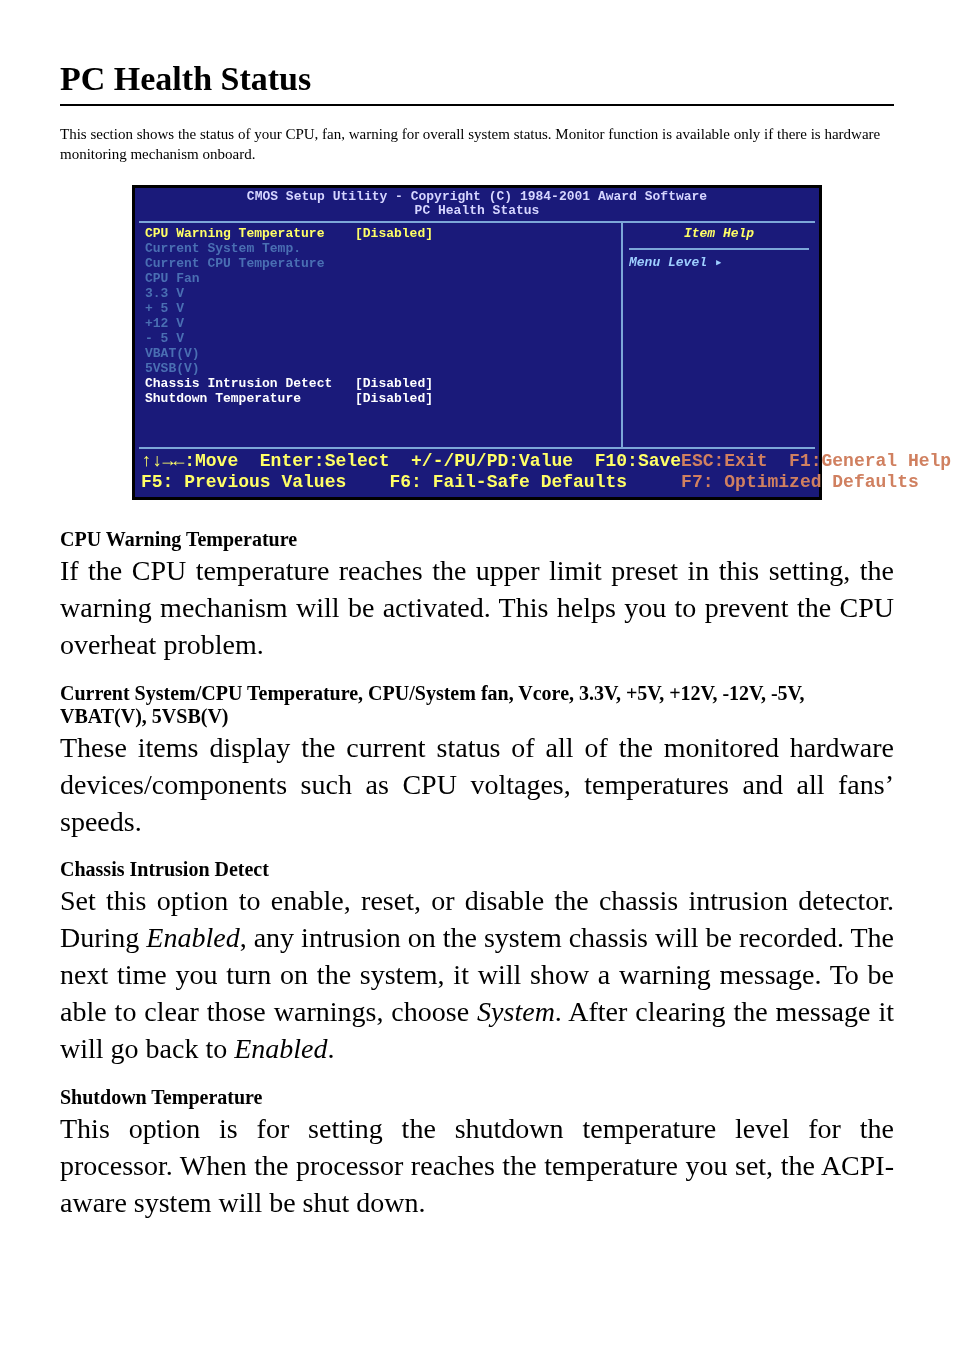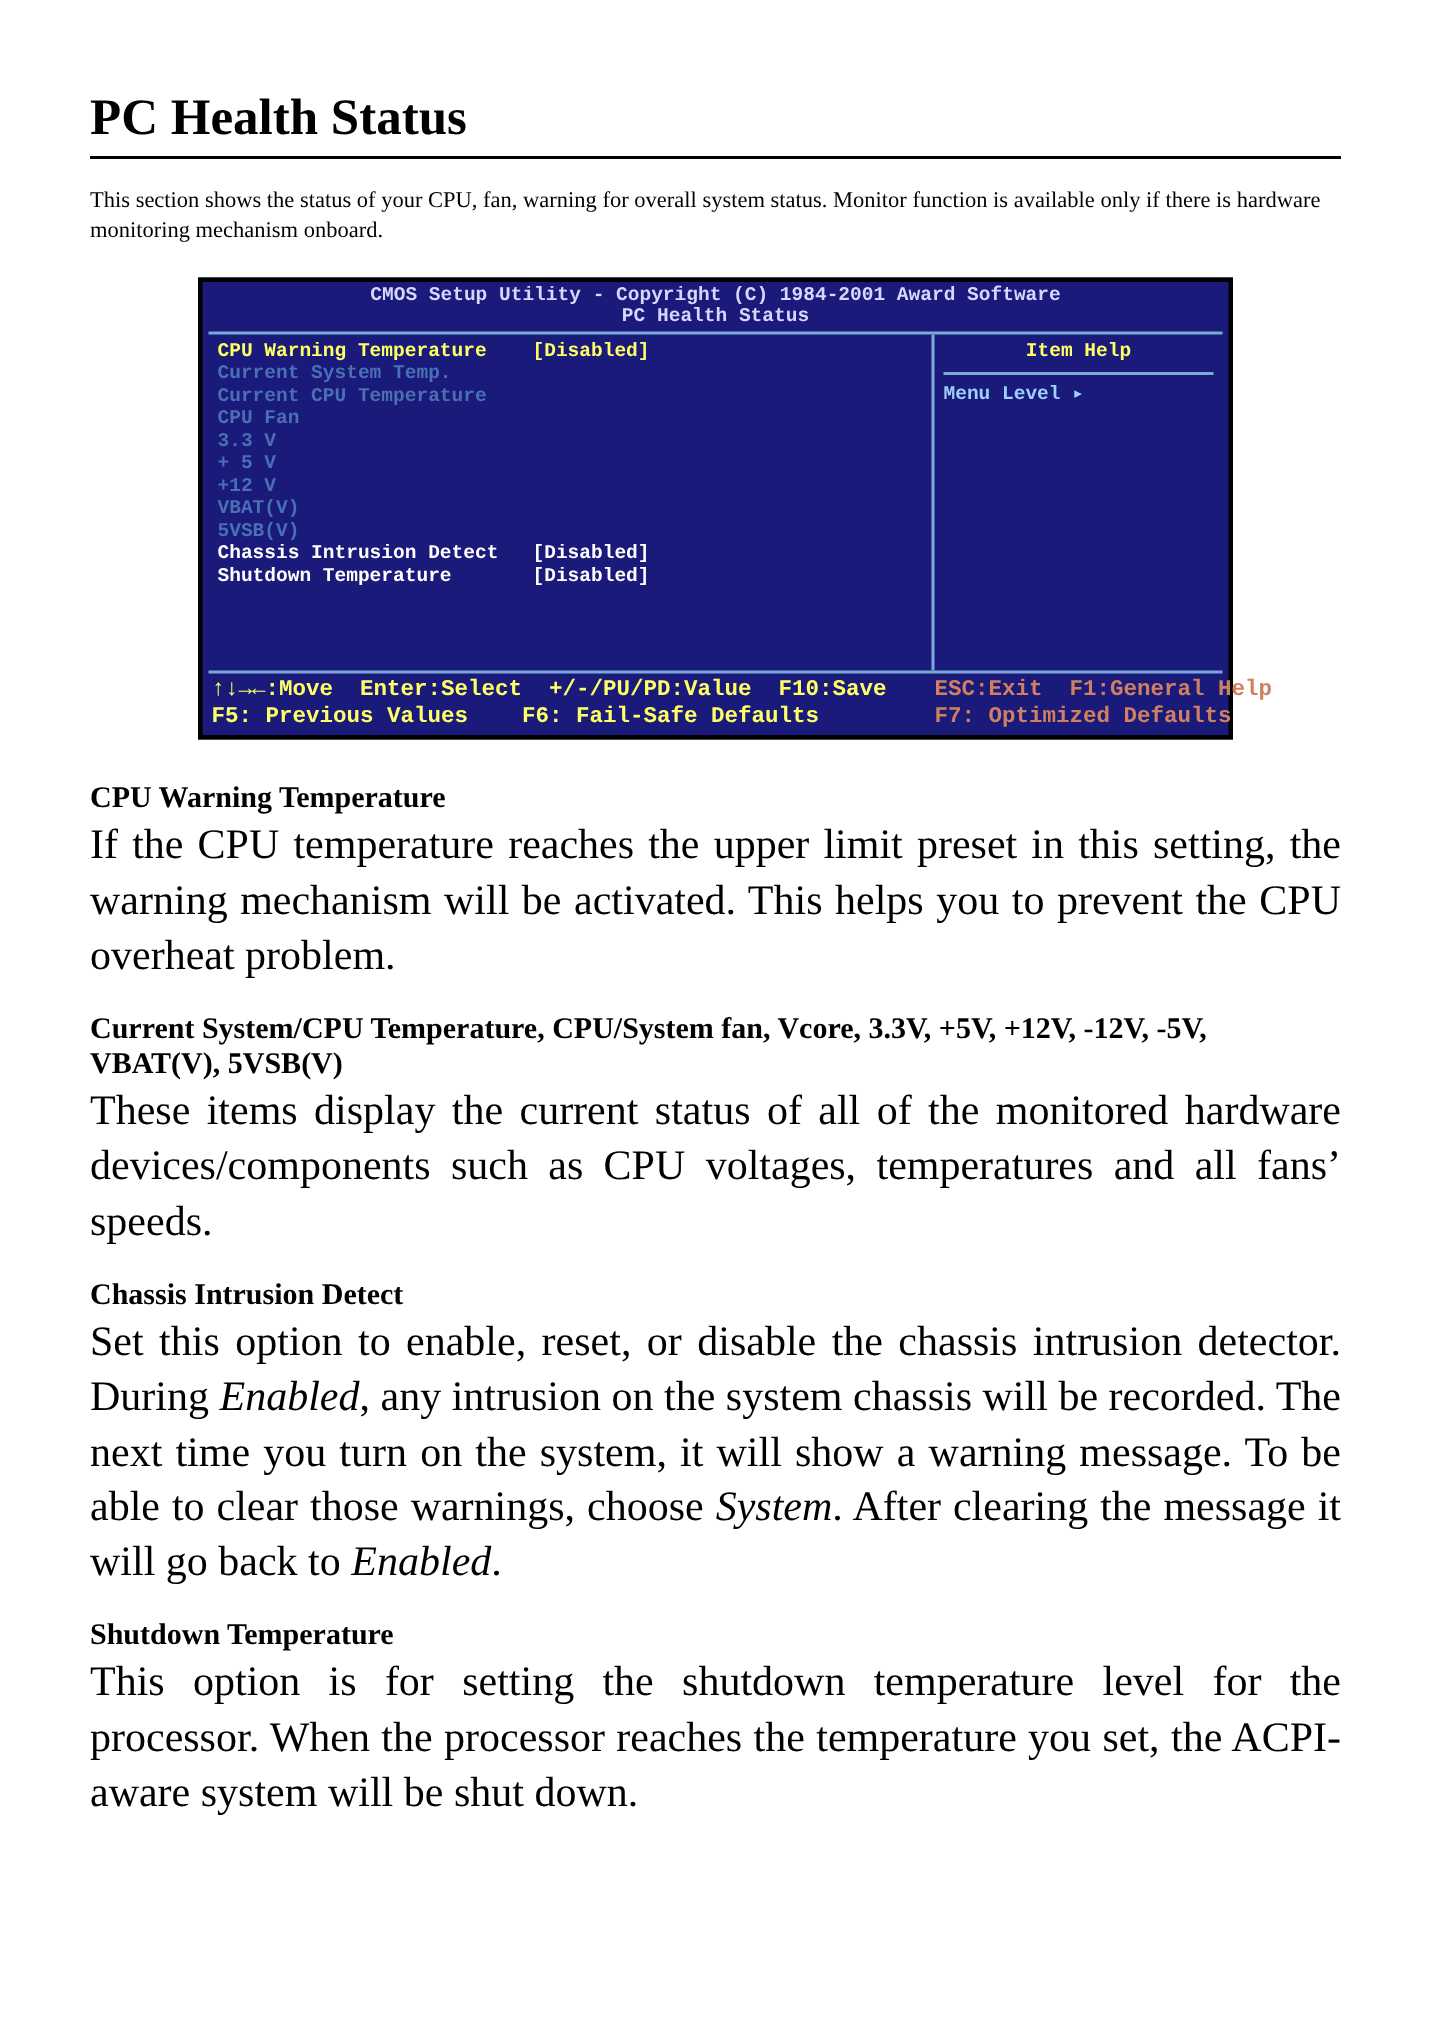--- a/index.html
+++ b/index.html
@@ -52,20 +52,21 @@
   }
   .bios-left {
     flex: 1;
     padding: 4px 6px 10px 6px;
     border-right: 2px solid #7ca7d8;
     min-height: 210px;
   }
   .bios-right {
     width: 180px;
     padding: 4px 6px;
+    font-style: italic;
   }
   .bios-row {
     display: flex;
     white-space: pre;
   }
   .bios-row .lbl { width: 210px; }
   .highlight .lbl, .highlight .val { color: #ffff66; }
   .dim .lbl, .dim .val { color: #4a6fb3; }
   .normal .lbl, .normal .val { color: #fff; }
   .bios-right-title {
@@ -74,21 +75,21 @@
     padding-bottom: 6px;
     border-bottom: 2px solid #7ca7d8;
     margin-bottom: 6px;
   }
   .bios-right-body {
     color: #9ecfff;
   }
   .bios-footer {
     display: flex;
     padding: 2px 6px 4px 6px;
-    font-size: 15px;
+    font-size: 18px;
   }
   .bios-footer-left {
     flex: 1;
     color: #ffff66;
     white-space: pre;
   }
   .bios-footer-right {
     width: 190px;
     color: #d08060;
     white-space: pre;
@@ -122,20 +123,21 @@
     </div>
     <div class="bios-body-wrap">
       <div class="bios-left" id="bios-left">
           <div class="bios-row highlight"><span class="lbl">CPU Warning Temperature</span><span class="val">[Disabled]</span></div>
           <div class="bios-row dim"><span class="lbl">Current System Temp.</span><span class="val"></span></div>
           <div class="bios-row dim"><span class="lbl">Current CPU Temperature</span><span class="val"></span></div>
           <div class="bios-row dim"><span class="lbl">CPU Fan</span><span class="val"></span></div>
           <div class="bios-row dim"><span class="lbl">3.3 V</span><span class="val"></span></div>
           <div class="bios-row dim"><span class="lbl">+ 5 V</span><span class="val"></span></div>
           <div class="bios-row dim"><span class="lbl">+12 V</span><span class="val"></span></div>
+          <div class="bios-row dim"><span class="lbl">- 5 V</span><span class="val"></span></div>
           <div class="bios-row dim"><span class="lbl">VBAT(V)</span><span class="val"></span></div>
           <div class="bios-row dim"><span class="lbl">5VSB(V)</span><span class="val"></span></div>
           <div class="bios-row normal"><span class="lbl">Chassis Intrusion Detect</span><span class="val">[Disabled]</span></div>
           <div class="bios-row normal"><span class="lbl">Shutdown Temperature</span><span class="val">[Disabled]</span></div>
         </div>
       <div class="bios-right">
         <div class="bios-right-title">Item Help</div>
         <div class="bios-right-body">Menu Level   ▸</div>
       </div>
     </div>

